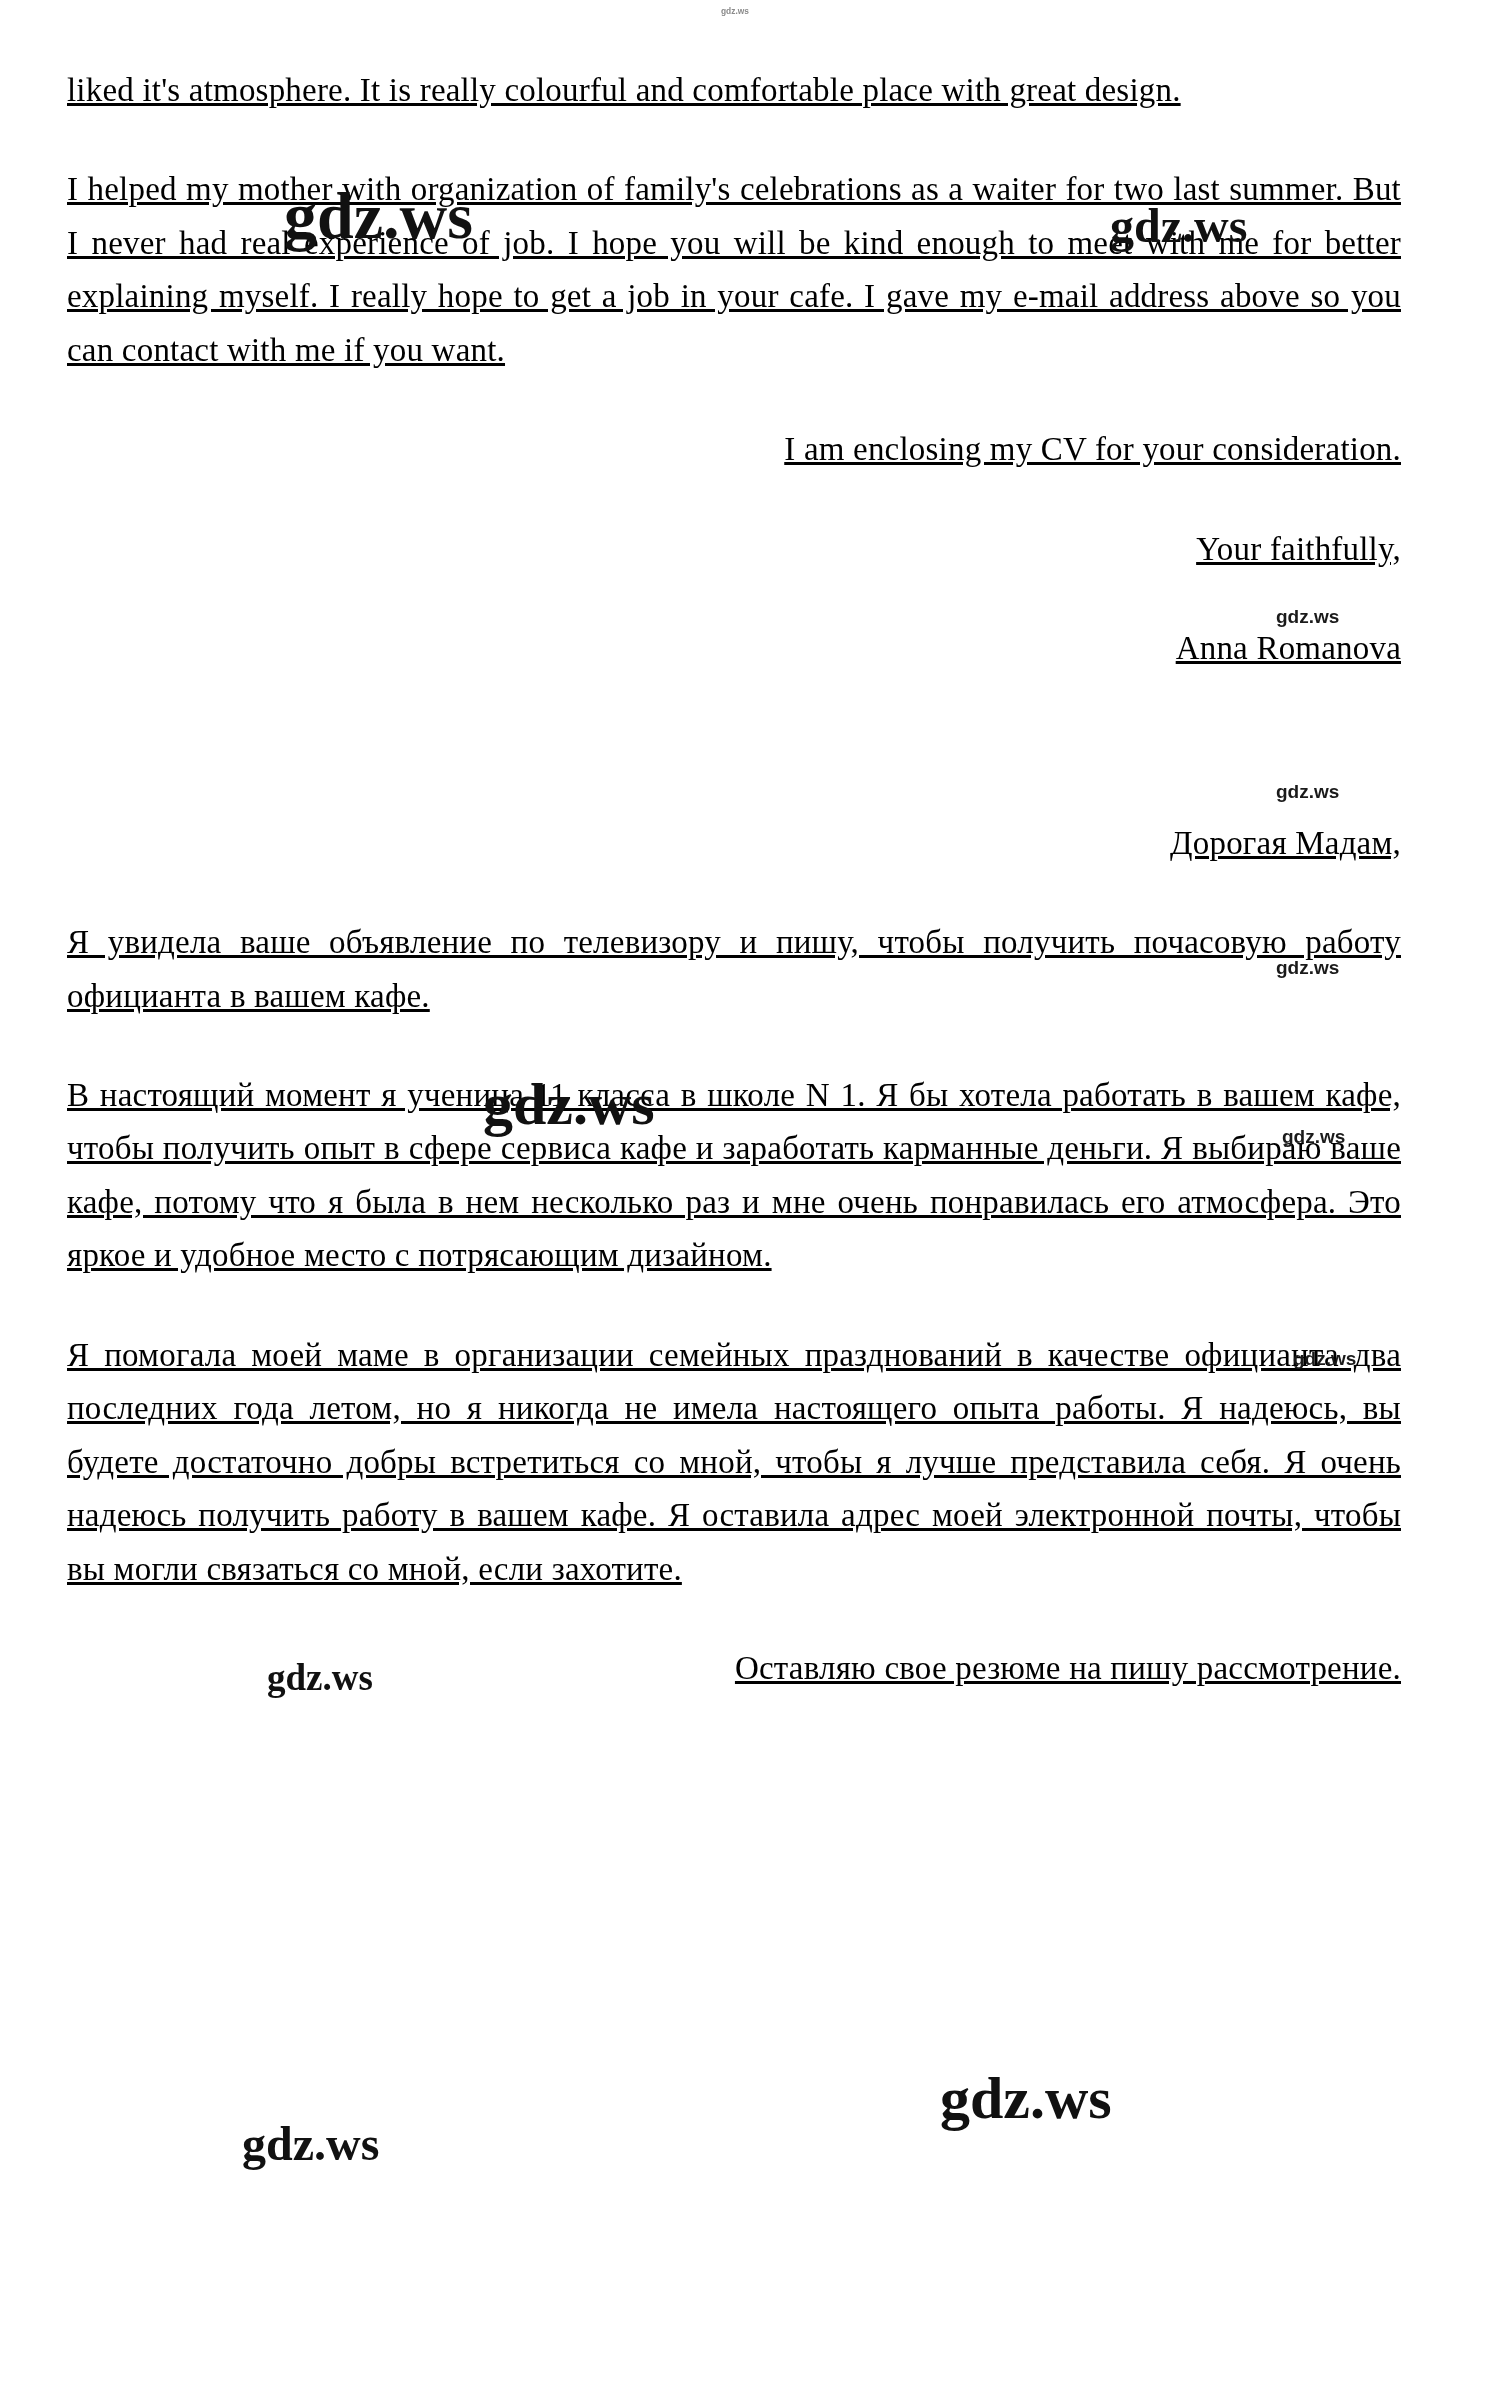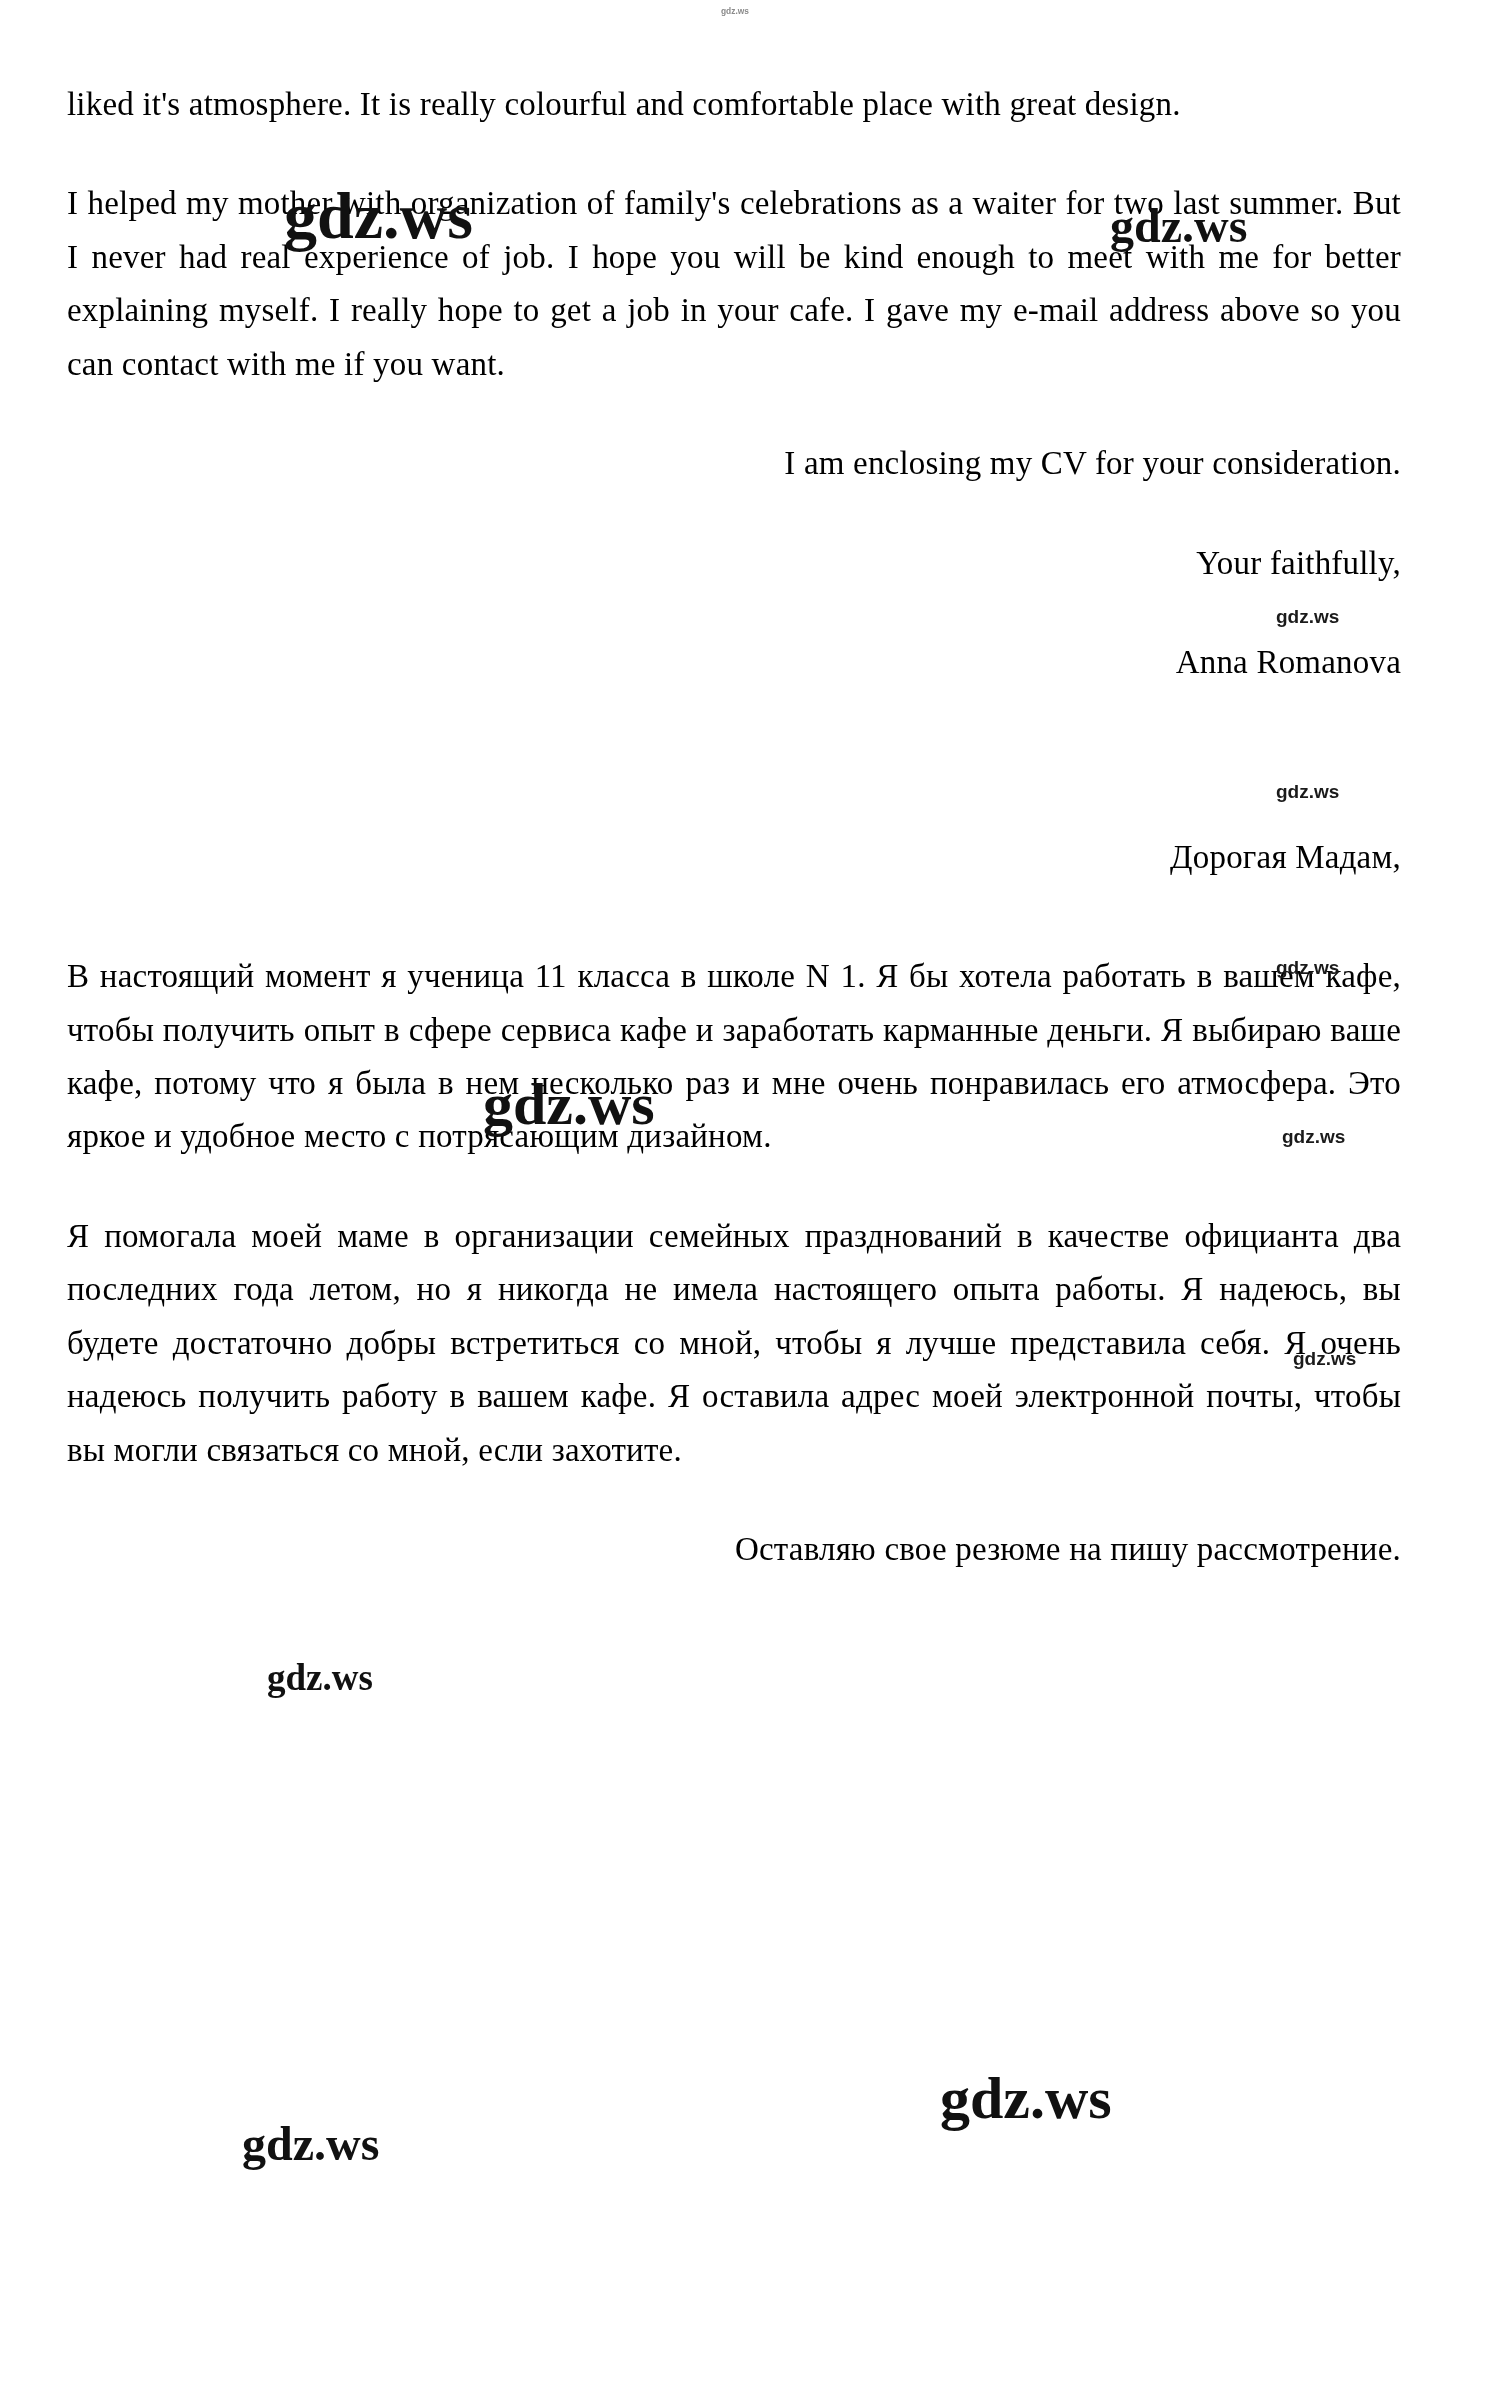--- a/index.html
+++ b/index.html
@@ -15,22 +15,23 @@
     position: relative;
     width: 1507px;
     height: 2401px;
     background: #ffffff;
     overflow: hidden;
     box-sizing: border-box;
   }
   .content {
     position: absolute;
     left: 67px;
-    top: 78px;
+    top: 64px;
     width: 1334px;
+    text-decoration: underline;
   }
   .para {
     font-size: 33px;
     line-height: 1.62;
     text-align: justify;
     margin: 0 0 26px 0;
     letter-spacing: 0.2px;
   }
   .para.plain {
     text-align: right;
@@ -89,20 +90,21 @@
     <div class="gap-sm"></div>
 
     <p class="para plain">Anna Romanova</p>
 
     <div class="gap-lg"></div>
 
     <p class="para plain">Дорогая Мадам,</p>
 
     <div class="gap-sm"></div>
 
+    <p class="para">Я увидела ваше объявление по телевизору и пишу, чтобы получить почасовую работу официанта в вашем кафе.</p>
 
     <div class="gap-sm"></div>
 
     <p class="para">В настоящий момент я ученица 11 класса в школе N 1. Я бы хотела работать в вашем кафе, чтобы получить опыт в сфере сервиса кафе и заработать карманные деньги. Я выбираю ваше кафе, потому что я была в нем несколько раз и мне очень понравилась его атмосфера. Это яркое и удобное место с потрясающим дизайном.</p>
 
     <div class="gap-sm"></div>
 
     <p class="para">Я помогала моей маме в организации семейных празднований в качестве официанта два последних года летом, но я никогда не имела настоящего опыта работы. Я надеюсь, вы будете достаточно добры встретиться со мной, чтобы я лучше представила себя. Я очень надеюсь получить работу в вашем кафе. Я оставила адрес моей электронной почты, чтобы вы могли связаться со мной, если захотите.</p>
 
     <div class="gap-sm"></div>

